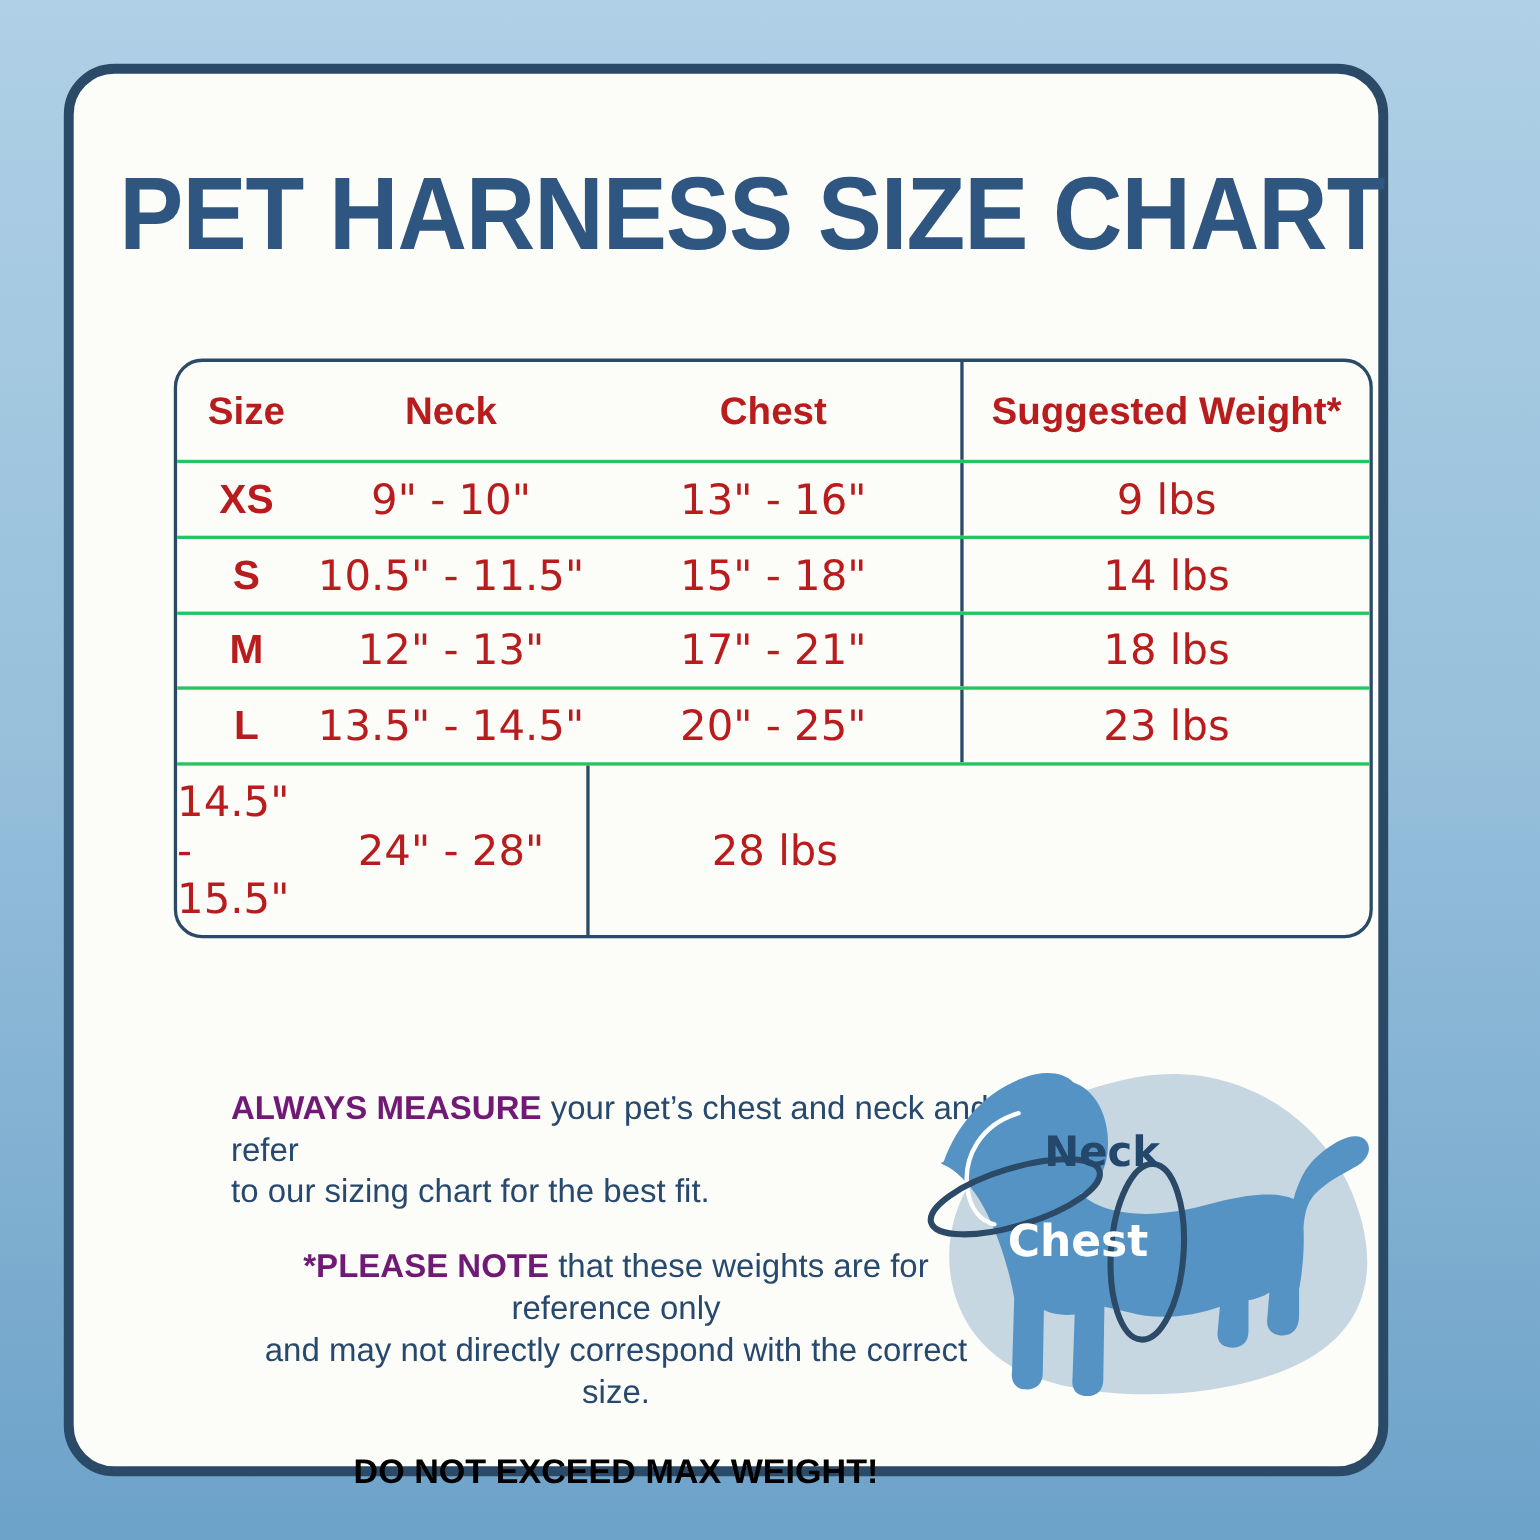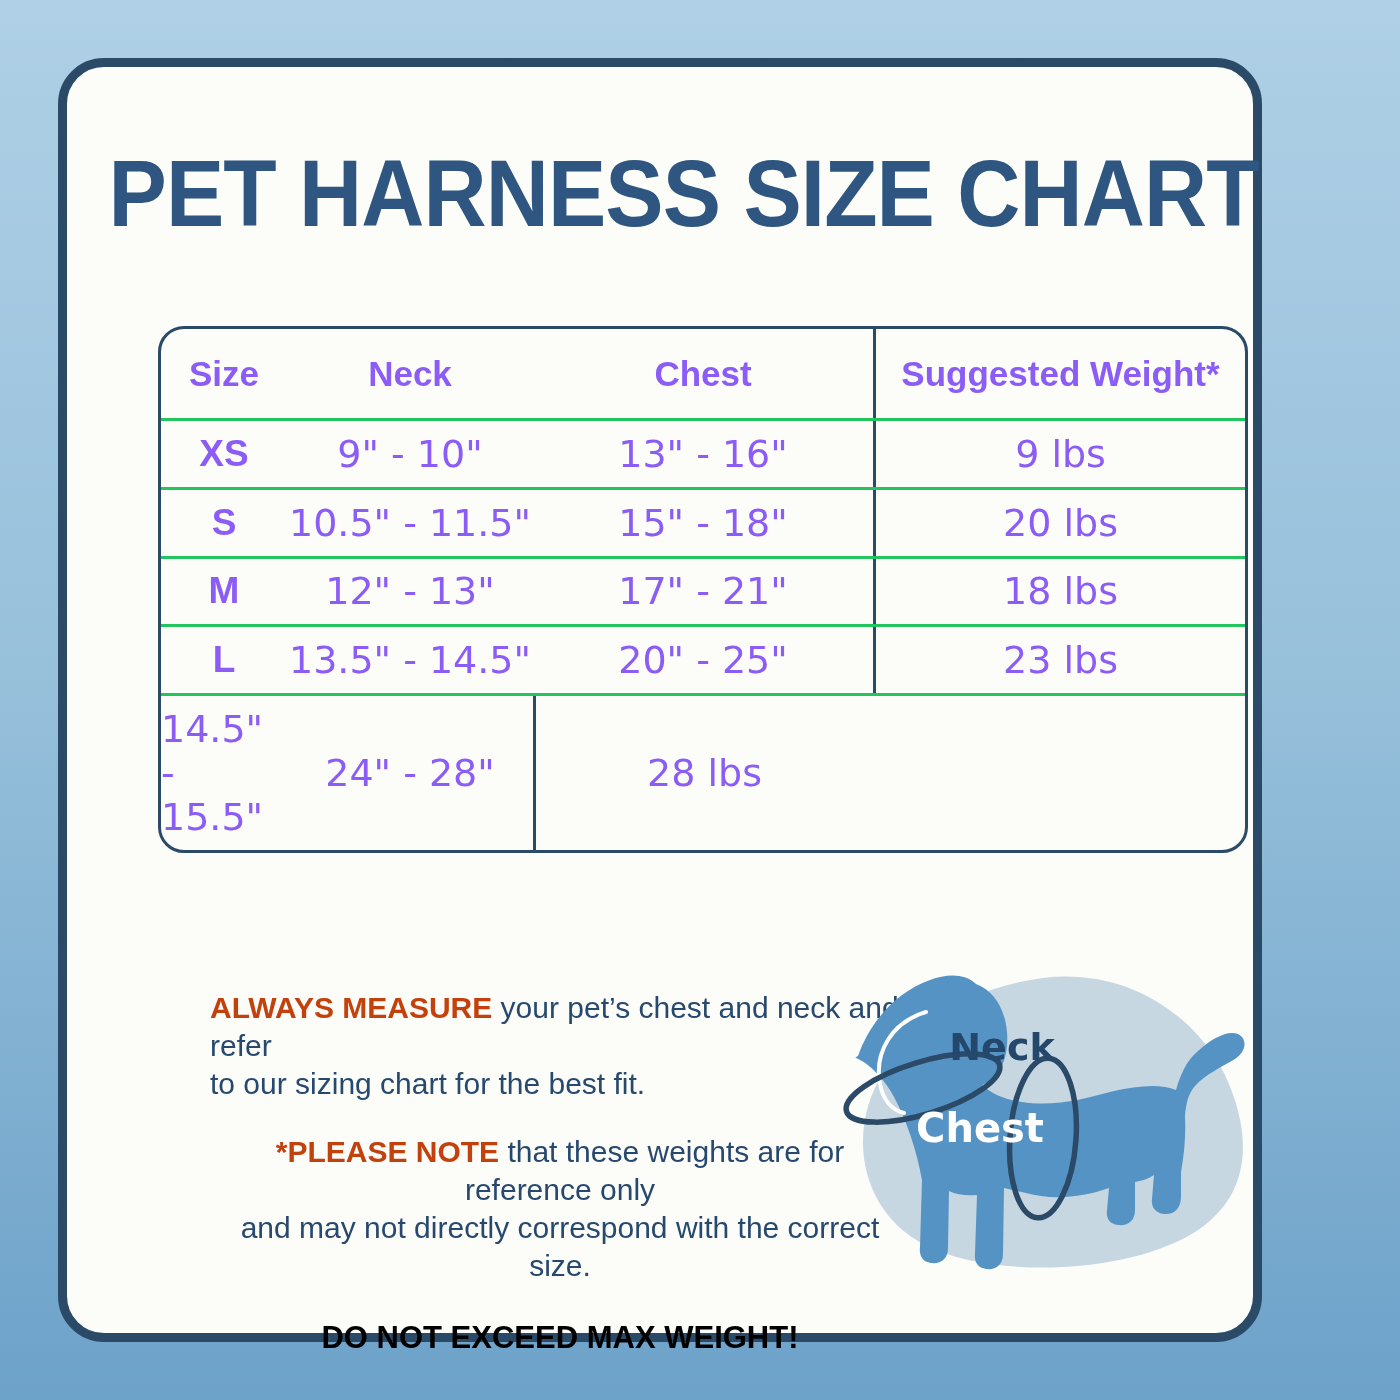--- a/index.html
+++ b/index.html
@@ -26,32 +26,32 @@
     overflow:hidden;display:flex;flex-direction:column;background:#fcfcf9;
   }
   .trow{
     display:grid;grid-template-columns:126px 246px 340px 1fr;
     flex:1 1 auto;
   }
   .trow.header{flex:0 0 89px;}
   .trow + .trow{border-top:3px solid #22c55e;}
   .cell{
     display:flex;align-items:center;justify-content:center;
-    color:#8b5cf6;font-size:38px;font-family:"DejaVu Sans",sans-serif;
+    color:#b91c1c;font-size:38px;font-family:"DejaVu Sans",sans-serif;
   }
   .cell.weight{border-left:3px solid #2b4a67;}
   .header .cell{font-family:"Liberation Sans",sans-serif;font-weight:700;font-size:35px;}
   .cell.size{font-family:"Liberation Sans",sans-serif;font-weight:700;font-size:37px;}
   .notes{
     position:absolute;left:143px;top:922px;width:700px;
     color:#27496d;font-size:30px;line-height:38px;
   }
   .notes p{margin:0;}
   .notes p.gap{margin-top:30px;text-align:center;}
-  .notes b{font-weight:700;color:#c2410c;}
+  .notes b{font-weight:700;color:#701a75;}
   .warning{
     margin-top:34px !important;
     color:#000000;font-weight:700;font-size:31px;letter-spacing:0px;
   }
   .dog-diagram{position:absolute;left:763px;top:893px;}
   .diagram-label{font-family:"DejaVu Sans",sans-serif;font-weight:700;}
 </style>
 </head>
 <body>
 
@@ -69,21 +69,21 @@
     <div class="trow">
       <div class="cell size">XS</div>
       <div class="cell">9" - 10"</div>
       <div class="cell">13" - 16"</div>
       <div class="cell weight">9 lbs</div>
     </div>
     <div class="trow">
       <div class="cell size">S</div>
       <div class="cell">10.5" - 11.5"</div>
       <div class="cell">15" - 18"</div>
-      <div class="cell weight">20 lbs</div>
+      <div class="cell weight">14 lbs</div>
     </div>
     <div class="trow">
       <div class="cell size">M</div>
       <div class="cell">12" - 13"</div>
       <div class="cell">17" - 21"</div>
       <div class="cell weight">18 lbs</div>
     </div>
     <div class="trow">
       <div class="cell size">L</div>
       <div class="cell">13.5" - 14.5"</div>

